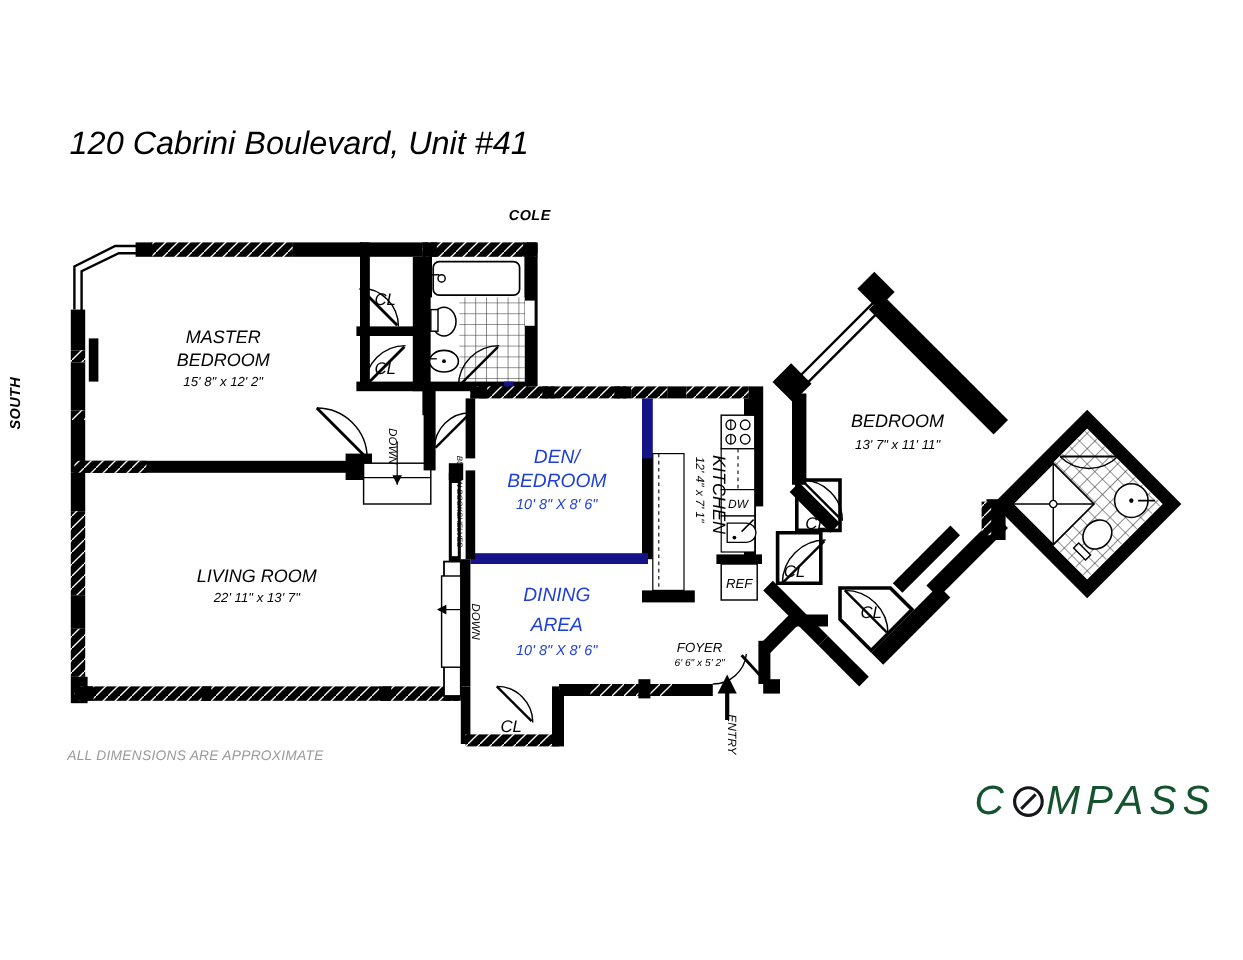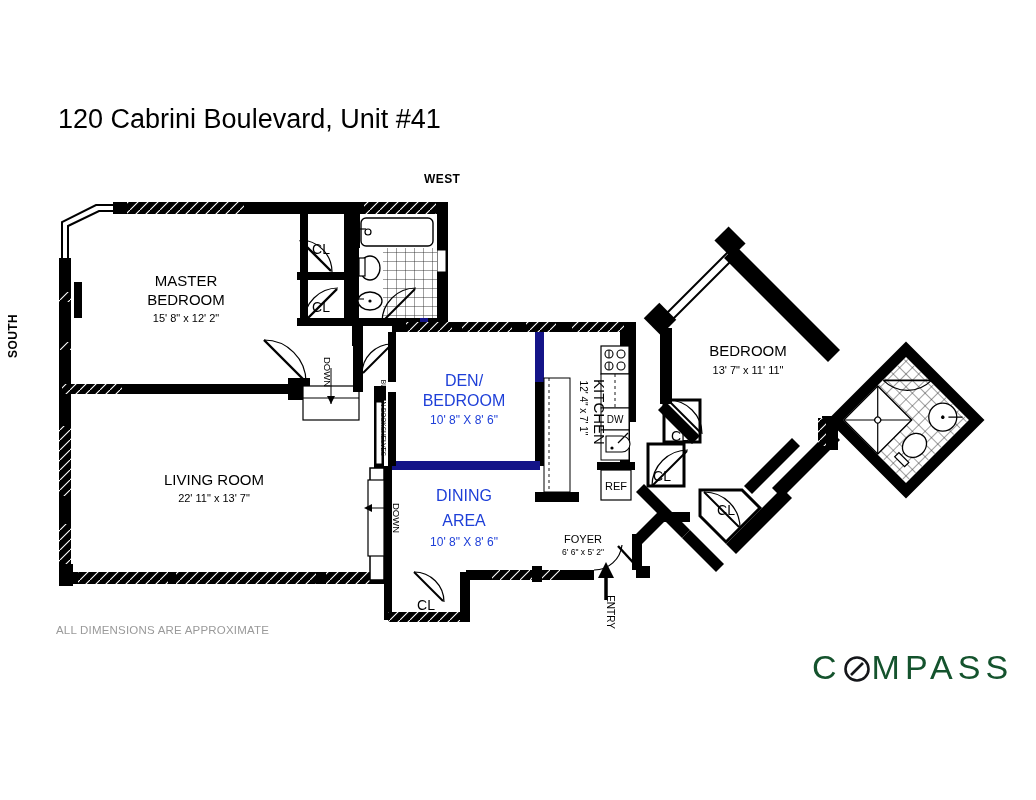--- a/index.html
+++ b/index.html
@@ -12,20 +12,21 @@
     height: 800px;
     font-family: "Liberation Sans", sans-serif;
     position: relative;
     overflow: hidden;
   }
   #page {
     position: relative;
     width: 1036px;
     height: 604px;
     background: #ffffff;
+    font-style: italic;
   }
   .title-main {
     position: absolute;
     left: 58px;
     top: 104px;
     font-size: 27px;
     color: #000000;
     letter-spacing: 0px;
     white-space: nowrap;
   }
@@ -98,21 +99,21 @@
     display: inline-block;
   }
 </style>
 </head>
 <body>
 
 <div id="page">
 
   <div class="title-main">120 Cabrini Boulevard, Unit #41</div>
 
-  <div class="compass-dir" id="dir-west">WEST</div>
+  <div class="compass-dir" id="dir-west">COLE</div>
   <div class="compass-dir" id="dir-south">SOUTH</div>
 
   <div class="disclaimer">ALL DIMENSIONS ARE APPROXIMATE</div>
 
   <svg id="floorplan-svg" viewBox="0 0 1036 800">
     <defs>
       <pattern id="tile" width="9" height="9" patternUnits="userSpaceOnUse">
         <rect width="9" height="9" fill="#ffffff"></rect>
         <path d="M0 0 H9 M0 0 V9" stroke="#2a2a2a" stroke-width="0.9"></path>
       </pattern>

